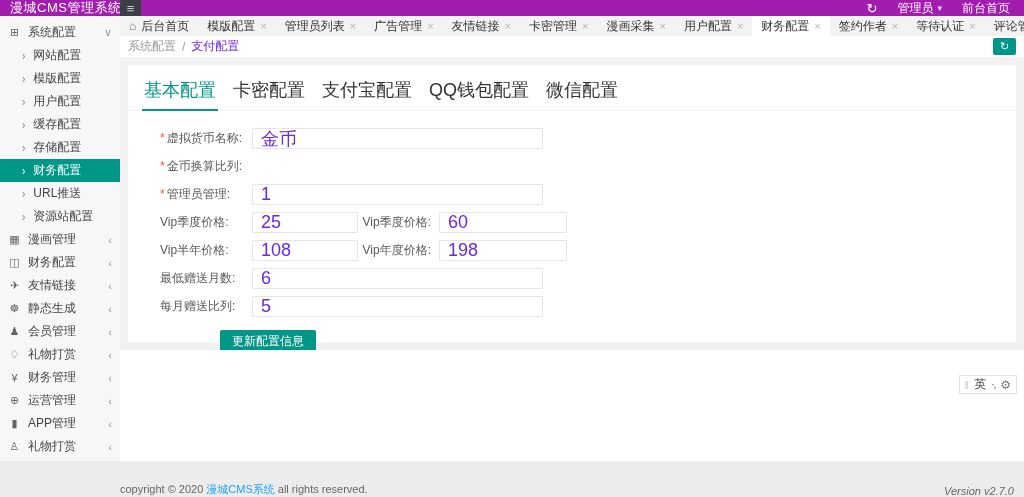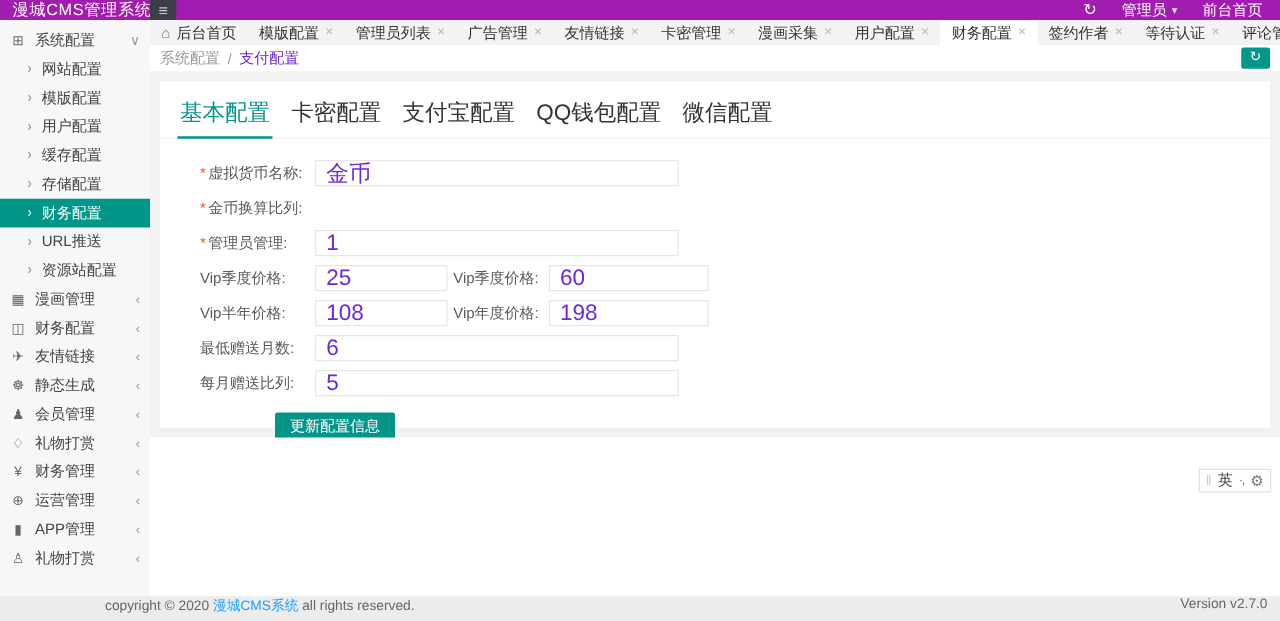--- a/index.html
+++ b/index.html
@@ -63,24 +63,24 @@
   .finput.short { width:106px; }
   .flabel2 { width:81px; text-align:right; padding-right:8px; color:#595959; white-space:nowrap; flex-shrink:0; }
   .finput.short2 { width:128px; }
   .submit-row { margin-top:13px; }
   .submit-btn { margin-left:92px; background:#009688; color:#fff; border:none; border-radius:2px; height:23px;
     padding:0 12px; font-size:12px; cursor:pointer; font-family:inherit; }
 
   .filler { flex:1; background:#fff; }
 
   
-  .footer { height:20px; background:#ececec; display:flex; align-items:flex-start; padding:0 10px 0 84px;
+  .footer { height:36px; background:#ececec; display:flex; align-items:flex-end; padding:0 10px 0 120px;
     color:#666; font-size:11px; flex-shrink:0; }
   .footer a { color:#1e9fff; text-decoration:none; margin:0 3px; }
-  .footer-version { margin-left:auto; color:#666; }
+  .footer-version { margin-left:auto; color:#666;font-style:italic; }
 
   
   .ime { position:absolute; top:375px; right:7px; height:19px; background:#fff; border:1px solid #e2e2e2;
     display:flex; align-items:center; gap:5px; padding:0 5px; color:#444; font-size:12px; }
   .ime-handle { color:#c9c9c9; font-size:11px; }
   .ime-punct { font-size:10px; color:#555; letter-spacing:-1px; }
   .ime-gear { color:#777; font-size:12px; }
 </style>
 </head>
 <body>

